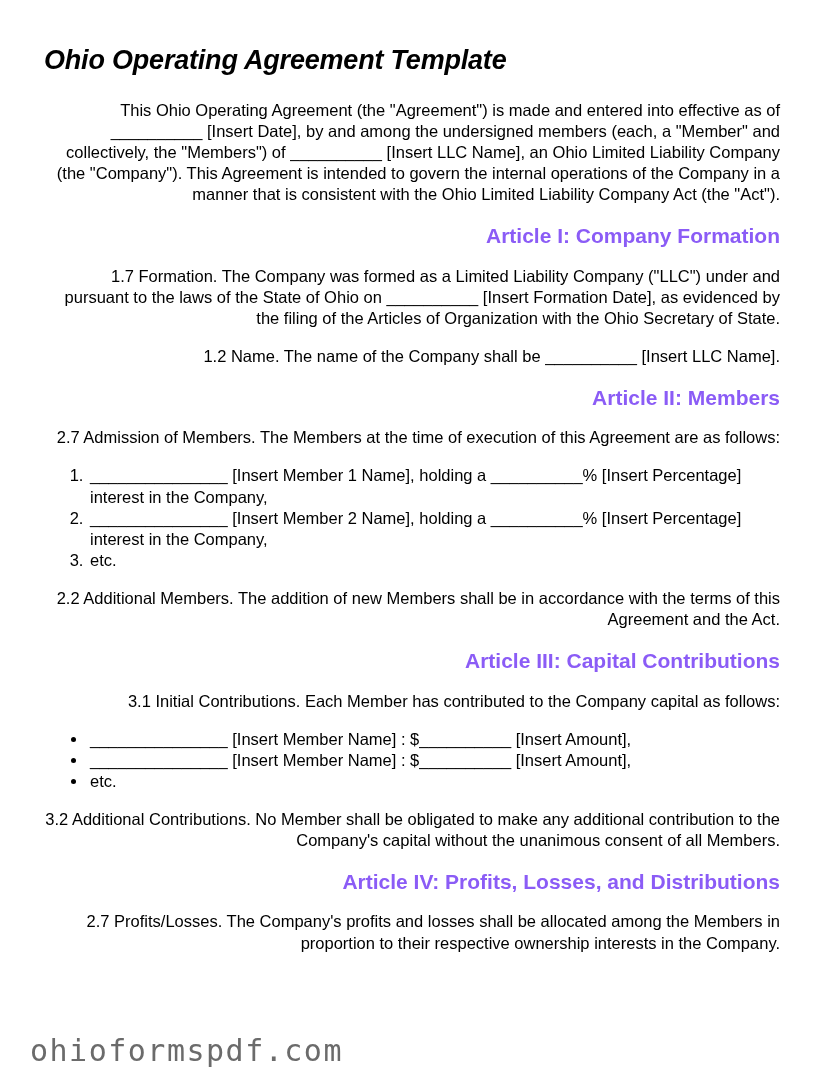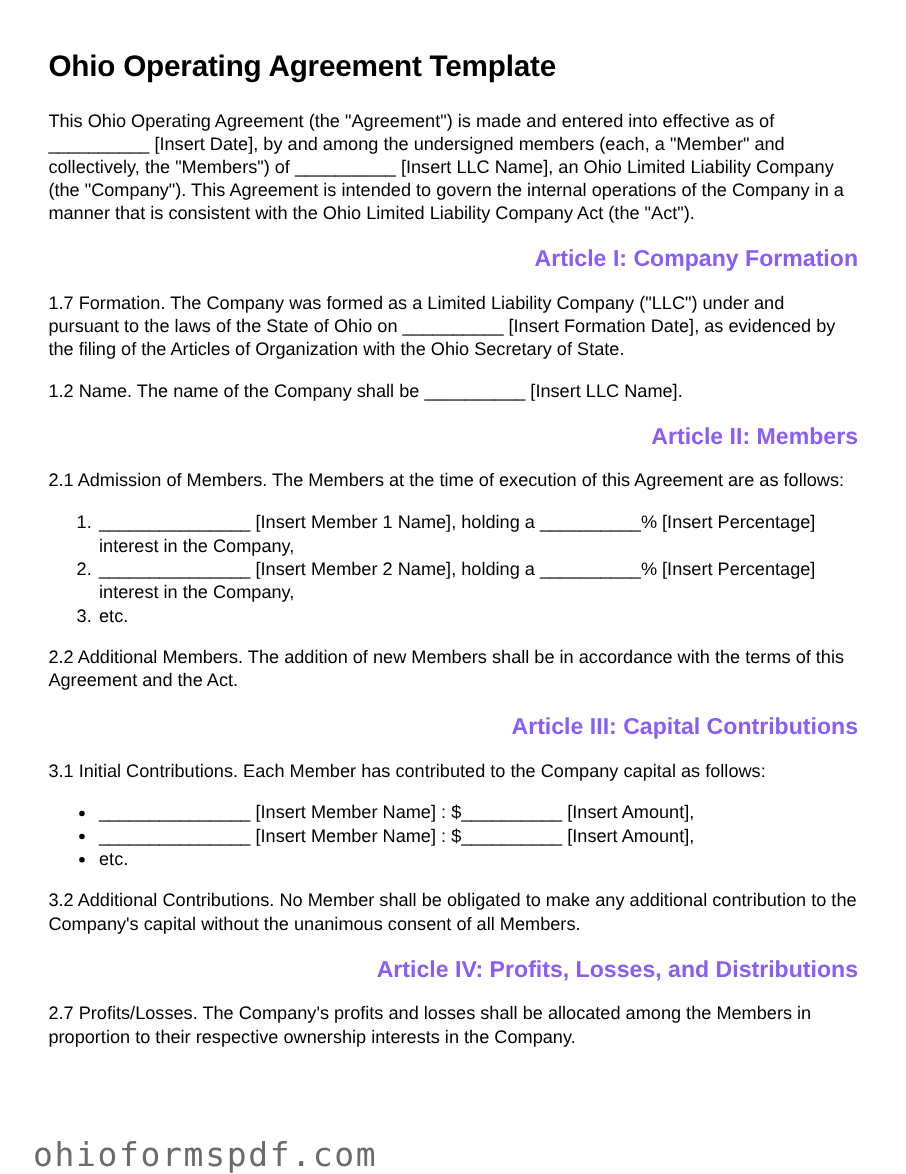--- a/index.html
+++ b/index.html
@@ -25,27 +25,28 @@
     top: 44px;
     width: 736px;
   }
   .doc-title {
     font-size: 27px;
     font-weight: bold;
     letter-spacing: -0.2px;
     line-height: 1.25;
     margin: 0 0 22px 0;
     color: #000;
+    font-style: italic;
   }
   .para {
     font-size: 16.5px;
     line-height: 1.28;
     margin: 0 0 17px 0;
     color: #000;
-    text-align: left;
+    text-align: right;
   }
   .article-heading {
     font-size: 21px;
     font-weight: bold;
     line-height: 1.3;
     margin: 0 0 16px 0;
     color: #8b5cf6;
     text-align: right;
   }
   ol.num-list {
@@ -99,21 +100,21 @@
 
     <h2 class="article-heading">Article I: Company Formation</h2>
 
     <p class="para">1.7 Formation. The Company was formed as a Limited Liability Company ("LLC") under and pursuant to the laws of the State of Ohio on __________ [Insert Formation Date], as evidenced by the filing of the Articles of Organization with the Ohio Secretary of State.</p>
 
     <p class="para">1.2 Name. The name of the Company shall be __________ [Insert LLC Name].</p>
 
 
     <h2 class="article-heading">Article II: Members</h2>
 
-    <p class="para">2.1 Admission of Members. The Members at the time of execution of this Agreement are as follows:</p>
+    <p class="para">2.7 Admission of Members. The Members at the time of execution of this Agreement are as follows:</p>
 
     <ol class="num-list">
       <li>_______________ [Insert Member 1 Name], holding a __________% [Insert Percentage] interest in the Company,</li>
       <li>_______________ [Insert Member 2 Name], holding a __________% [Insert Percentage] interest in the Company,</li>
       <li>etc.</li>
     </ol>
 
     <p class="para">2.2 Additional Members. The addition of new Members shall be in accordance with the terms of this Agreement and the Act.</p>
 
     <h2 class="article-heading">Article III: Capital Contributions</h2>

